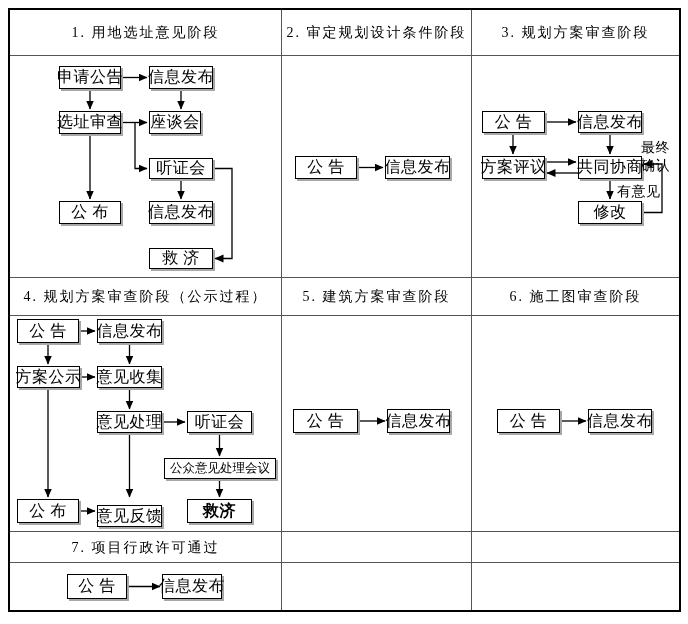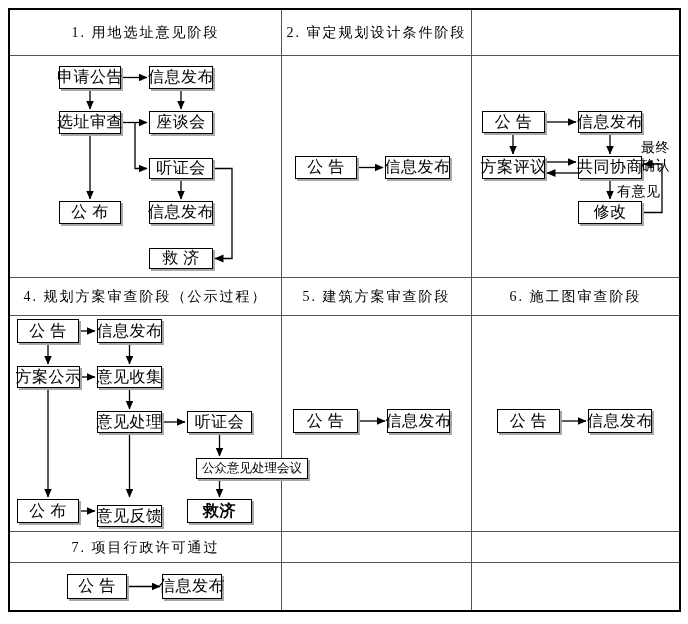--- a/index.html
+++ b/index.html
@@ -10,38 +10,39 @@
          grid-template-columns:272px 190px 207px;
          grid-template-rows:46px 222px 38px 216px 31px 47px;}
   .cell{position:relative;border-right:1px solid #555;border-bottom:1px solid #555;box-sizing:border-box;background:#fff;}
   .lc{border-right:none;}
   .lr{border-bottom:none;}
   .hdr{display:flex;flex-direction:column;align-items:center;justify-content:center;
        font-size:14px;letter-spacing:2px;line-height:1.5;white-space:nowrap;}
   .node{position:absolute;box-sizing:border-box;border:1.4px solid #000;background:#fff;
         box-shadow:2px 2px 0 #a8a8a8;display:flex;align-items:center;justify-content:center;
         font-size:16px;white-space:nowrap;z-index:2;letter-spacing:0.5px;}
-  .node.wide{font-size:12.5px;letter-spacing:0;margin-left:32px;}
+  .node.wide{font-size:12.5px;letter-spacing:0;}
   .arrows{position:absolute;left:0;top:0;z-index:1;}
   .arrows line,.arrows polyline{stroke:#000;stroke-width:1.3;fill:none;}
   .mini{position:absolute;font-size:14px;line-height:1.3;z-index:3;letter-spacing:0.5px;white-space:nowrap;}
 </style>
 </head>
 <body>
 
 <div class="canvas">
   <div class="frame">
 
     <div class="cell hdr">
       <div>1. 用地选址意见阶段</div>
     </div>
     <div class="cell hdr">
       <div>2. 审定规划设计条件阶段</div>
     </div>
     <div class="cell hdr lc">
+      <div>3. 规划方案审查阶段</div>
     </div>
 
     <div class="cell">
       <svg class="arrows" width="271" height="221">
         <defs>
             <marker id="m1" markerUnits="userSpaceOnUse" markerWidth="10" markerHeight="9" refX="8.5" refY="4" orient="auto">
               <path d="M0,0 L9,4 L0,8 Z"></path>
             </marker>
           </defs>
         <line x1="111" y1="21.5" x2="137" y2="21.5" marker-end="url(#m1)"></line>
@@ -49,21 +50,21 @@
         <line x1="171" y1="33" x2="171" y2="53" marker-end="url(#m1)"></line>
         <line x1="111" y1="66.5" x2="137" y2="66.5" marker-end="url(#m1)"></line>
         <polyline points="125,66.5 125,112.5 137,112.5" marker-end="url(#m1)"></polyline>
         <line x1="80" y1="78" x2="80" y2="143" marker-end="url(#m1)"></line>
         <line x1="171" y1="123" x2="171" y2="143" marker-end="url(#m1)"></line>
         <polyline points="203,112.5 222,112.5 222,202.5 205,202.5" marker-end="url(#m1)"></polyline>
       </svg>
       <div class="node" style="left:49px;top:10px;width:62px;height:23px;">申请公告</div>
       <div class="node" style="left:139px;top:10px;width:64px;height:23px;">信息发布</div>
       <div class="node" style="left:49px;top:55px;width:62px;height:23px;">选址审查</div>
-      <div class="node" style="left:139px;top:55px;width:64px;height:23px;">座谈会</div>
+      <div class="node" style="left:139px;top:55px;width:52px;height:23px;">座谈会</div>
       <div class="node" style="left:139px;top:102px;width:64px;height:21px;">听证会</div>
       <div class="node" style="left:49px;top:145px;width:62px;height:23px;">公 布</div>
       <div class="node" style="left:139px;top:145px;width:64px;height:23px;">信息发布</div>
       <div class="node" style="left:139px;top:192px;width:64px;height:21px;">救 济</div>
     </div>
 
     <div class="cell">
       <svg class="arrows" width="189" height="221">
         <defs>
             <marker id="m2" markerUnits="userSpaceOnUse" markerWidth="10" markerHeight="9" refX="8.5" refY="4" orient="auto">

